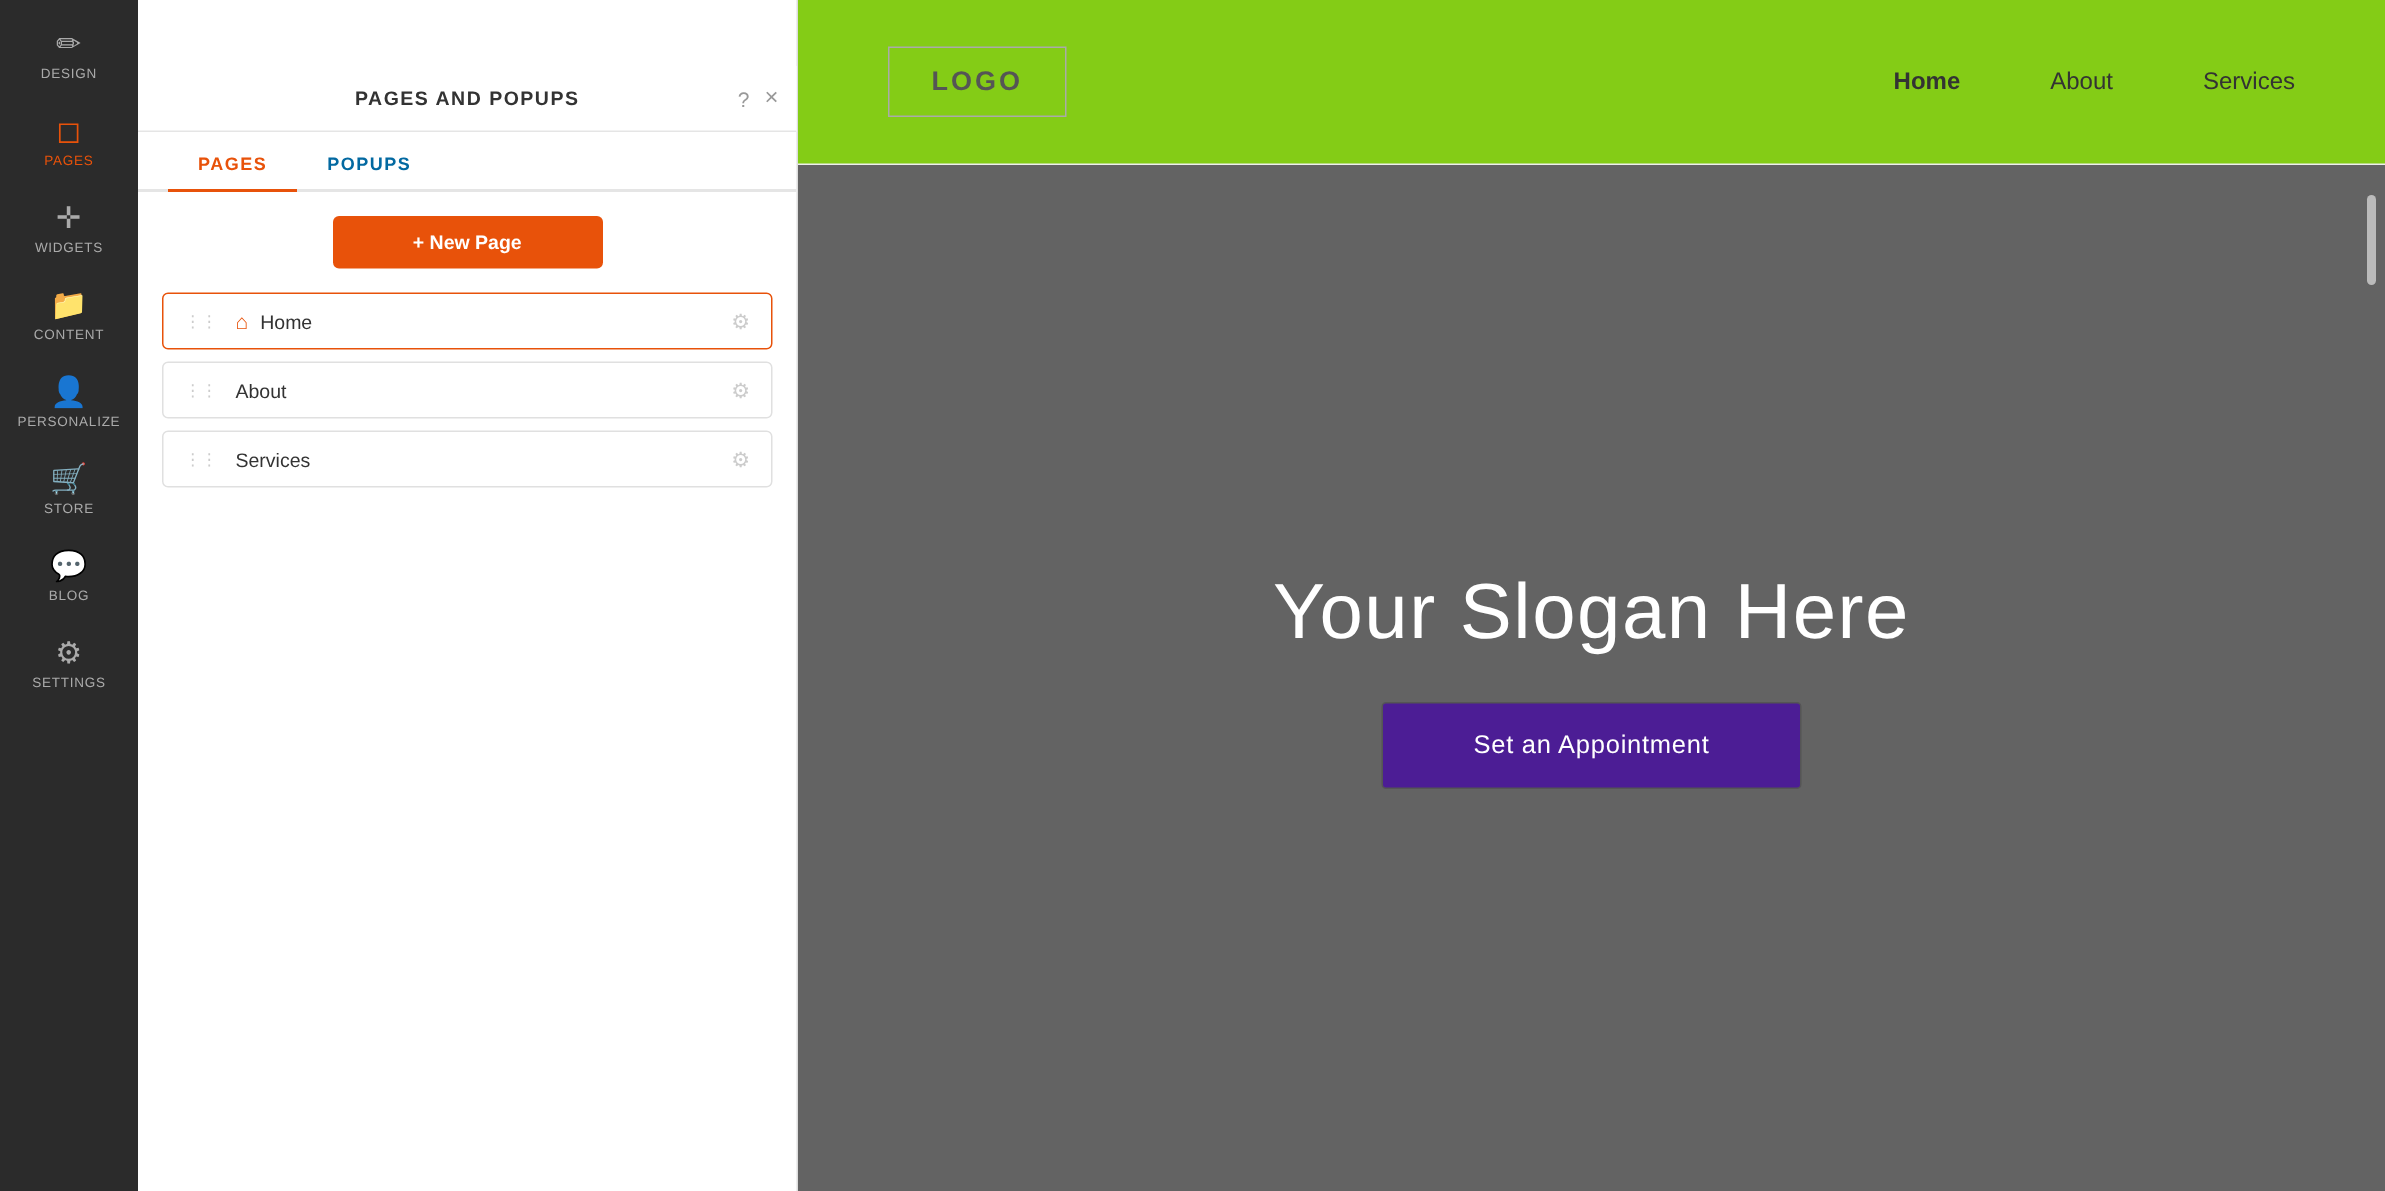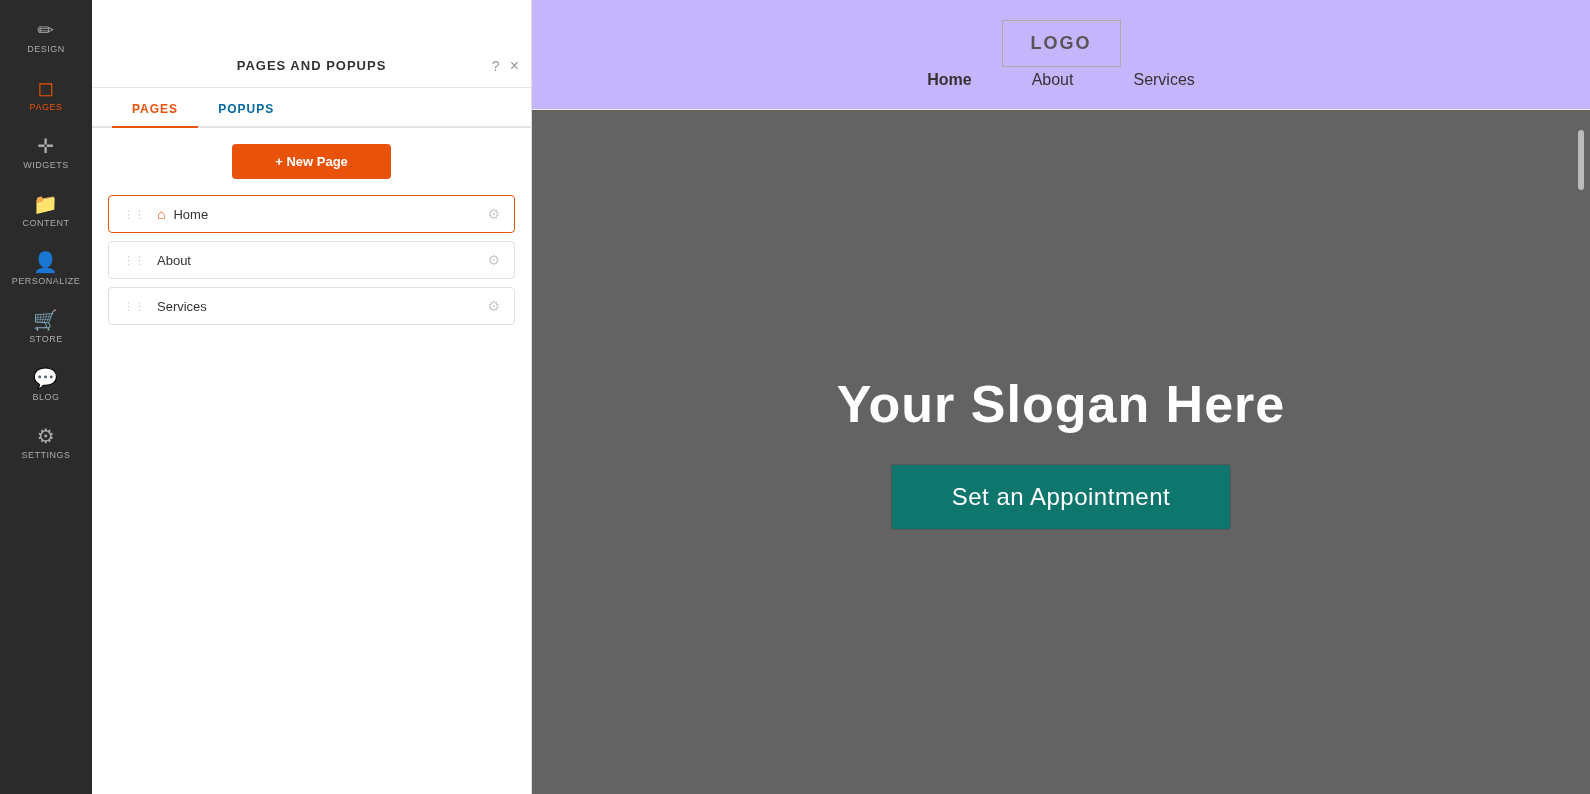--- a/index.html
+++ b/index.html
@@ -107,21 +107,21 @@
     }
     .tab.active {
       color: #e8520a;
       border-bottom-color: #e8520a;
     }
 
     
     .new-page-btn {
       margin: 16px auto;
       display: block;
-      width: 159px;
+      width: 180px;
       padding: 10px 20px;
       background: #e8520a;
       color: #fff;
       border: none;
       border-radius: 4px;
       font-size: 13px;
       font-weight: bold;
       cursor: pointer;
       text-align: center;
     }
@@ -171,28 +171,27 @@
     
     .main-canvas {
       flex: 1;
       display: flex;
       flex-direction: column;
       overflow: hidden;
     }
 
     
     .website-header {
-      background: #c4b5fd;
+      background: #84cc16;
       display: flex;
       align-items: center;
       justify-content: space-between;
       padding: 20px 60px;
       border-bottom: 1px solid #eee;
       min-height: 110px;
-      flex-direction: column;
     }
     .logo-box {
       border: 1.5px solid #aaa;
       padding: 12px 28px;
       font-size: 18px;
       font-weight: bold;
       color: #555;
       letter-spacing: 2px;
     }
     .nav-links {
@@ -217,30 +216,30 @@
       display: flex;
       flex-direction: column;
       align-items: center;
       justify-content: center;
       gap: 30px;
       position: relative;
     }
     .hero-slogan {
       font-size: 52px;
       color: #fff;
-      font-weight: 700;
+      font-weight: 400;
       letter-spacing: 1px;
     }
     .hero-cta-btn {
       padding: 18px 60px;
-      background: #0f766e;
+      background: #4c1d95;
       color: #fff;
       border: 1.5px solid #555;
       border-radius: 3px;
-      font-size: 24px;
+      font-size: 17px;
       cursor: pointer;
       letter-spacing: 0.5px;
     }
 
     
     .scroll-indicator {
       position: absolute;
       right: 6px;
       top: 20px;
       width: 6px;

